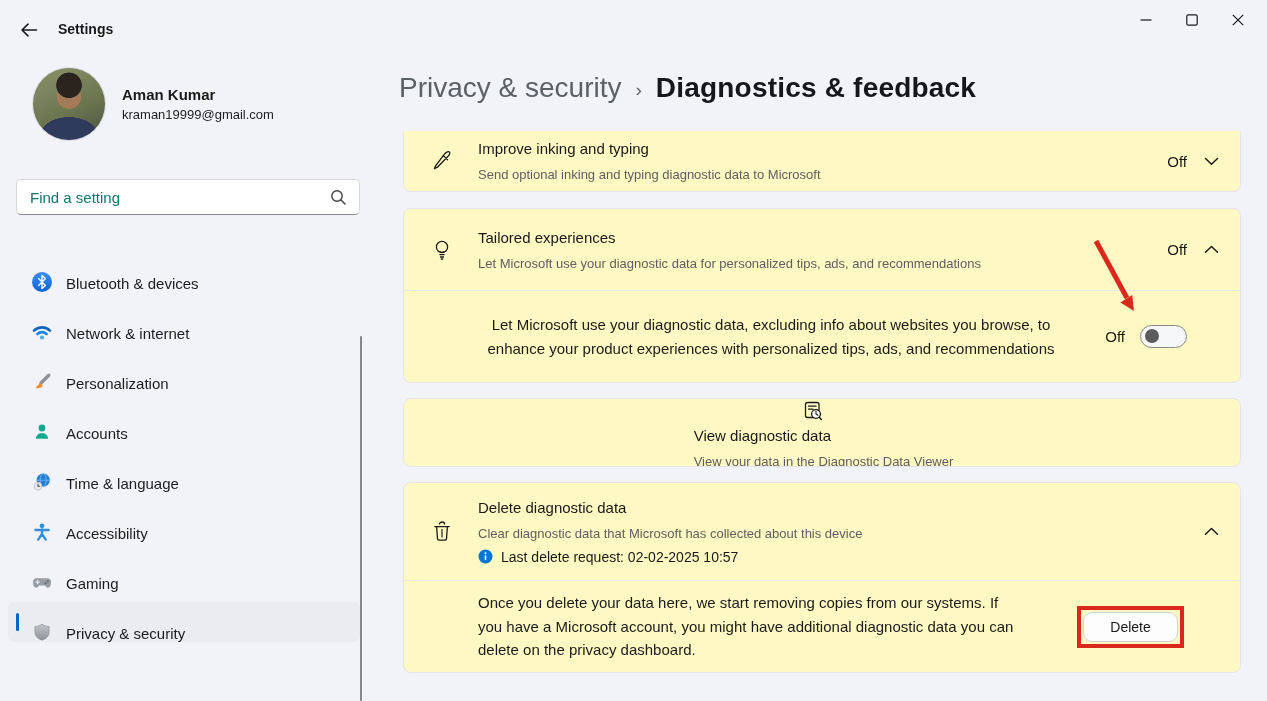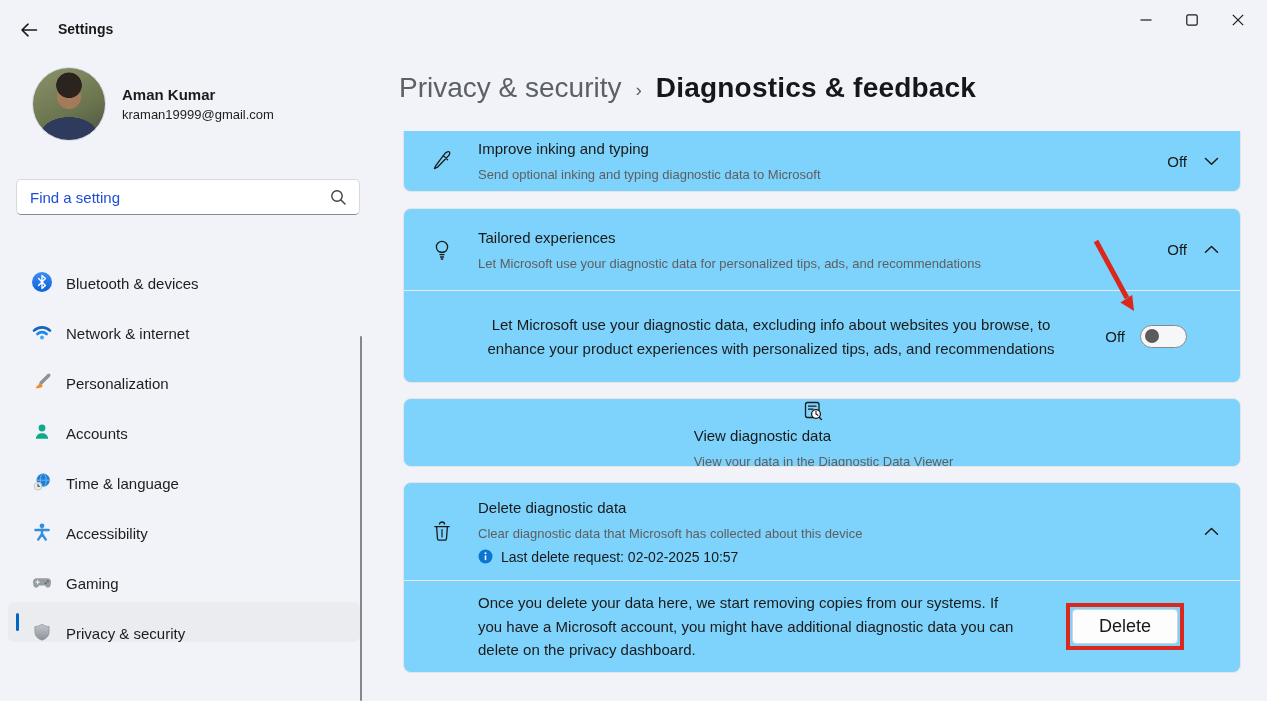--- a/index.html
+++ b/index.html
@@ -29,41 +29,41 @@
       radial-gradient(circle at 50% 40%, #a57a58 0 21%, rgba(0,0,0,0) 22%),
       radial-gradient(ellipse 62% 38% at 50% 92%, #2f3b5c 0 62%, rgba(0,0,0,0) 63%),
       linear-gradient(155deg,#8a926b 0%,#6d774f 55%,#4a5242 100%);
     border:1px solid #d9dce2; }
   .profile-name { font-size:15px; font-weight:700; }
   .profile-email { font-size:13px; margin-top:4px; color:#1f1f1f; }
 
   .search-box { position:absolute; left:16px; top:179px; width:344px; height:36px;
     background:#ffffff; border:1px solid #d8d8dd; border-bottom:1px solid #898991;
     border-radius:5px; display:flex; align-items:center; padding:0 12px 0 13px; cursor:text; }
-  .search-placeholder { flex:1; font-size:15px; color:#1d4ed8; }
+  .search-placeholder { flex:1; font-size:15px; color:#0f766e; }
 
   .nav { position:absolute; left:8px; top:252px; width:352px; }
   .nav-item { position:relative; height:40px; margin-bottom:10px; display:flex; align-items:flex-end;
     padding-left:24px; gap:14px; border-radius:6px; font-size:15px; color:#1d1d1f; cursor:pointer; }
   .nav-item.selected { background:#eaecf0; }
   .nav-pill { position:absolute; left:8px; top:11px; width:3px; height:18px; border-radius:2px;
     background:var(--accent); }
   .nav-ico { width:20px; height:20px; display:flex; }
 
   .sidebar-scrollbar { position:absolute; left:360px; top:336px; width:2px; height:365px;
     background:#85878c; border-radius:2px; cursor:grab; }
 
   
   .breadcrumb { position:absolute; left:399px; top:72px; display:flex; align-items:center; gap:14px; }
   .bc-parent { font-size:28px; color:#5c6067; cursor:pointer; }
   .bc-sep { font-size:19px; color:#5c6067; padding-top:4px; }
   .bc-current { font-size:28px; font-weight:700; color:#15171b; letter-spacing:.2px; }
 
   .content { position:absolute; left:403px; top:131px; width:838px; }
-  .card { background:#7dd3fc; border:1px solid #e3e5e9; border-radius:8px; overflow:hidden; }
+  .card { background:#fef9c3; border:1px solid #e3e5e9; border-radius:8px; overflow:hidden; }
   .card.clipped-top { border-top:none; border-top-left-radius:0; border-top-right-radius:0; }
   .card2 { margin-top:16px; }
   .card3 { margin-top:15px; }
   .card4 { margin-top:15px; }
 
   .row { display:flex; align-items:center; padding:0 21px 0 24px; cursor:pointer; }
   .row-h61 { height:60px; }
   .row-h81 { height:81px; }
   .row-h67 { height:67px;flex-direction:column; }
   .row-h97 { height:97px; }
@@ -81,22 +81,22 @@
   .exp-row.tailored .exp-text { width:586px; }
   .toggle-group { margin-left:auto; display:flex; align-items:center; gap:15px; }
   .toggle { position:relative; width:47px; height:23px; border:1px solid #888888; border-radius:13px;
     background:#f6f7f9; cursor:pointer; flex:0 0 47px; }
   .toggle-knob { position:absolute; left:4px; top:3px; width:14px; height:14px; border-radius:50%;
     background:var(--toggle-knob); }
 
   .exp-row.delete { height:92px; padding:0 56px 0 74px; }
   .exp-row.delete .exp-text { width:548px; }
   .red-box { margin-left:auto; border:4px solid var(--annotation); padding:2px; }
-  .delete-btn { display:block; min-width:95px; padding:6px 26px; font-size:18px; color:#191919;
-    font-family:inherit; background:#fdfdfd; border:1px solid #d2d2d6; border-radius:4px; cursor:pointer; }
+  .delete-btn { display:block; min-width:95px; padding:6px 26px; font-size:14px; color:#191919;
+    font-family:inherit; background:#fdfdfd; border:1px solid #d2d2d6; border-radius:9px; cursor:pointer; }
 
   .arrow-overlay { position:absolute; left:1088px; top:238px; width:56px; height:80px; pointer-events:none; }
 
   svg { display:block; }
 </style>
 </head>
 <body>
 
 <div class="app">
 

